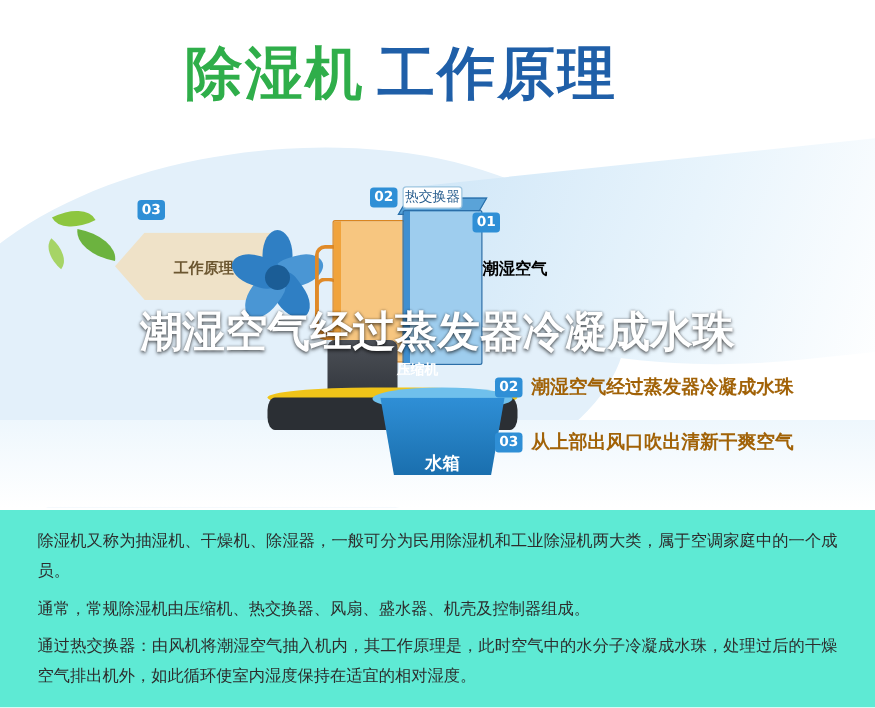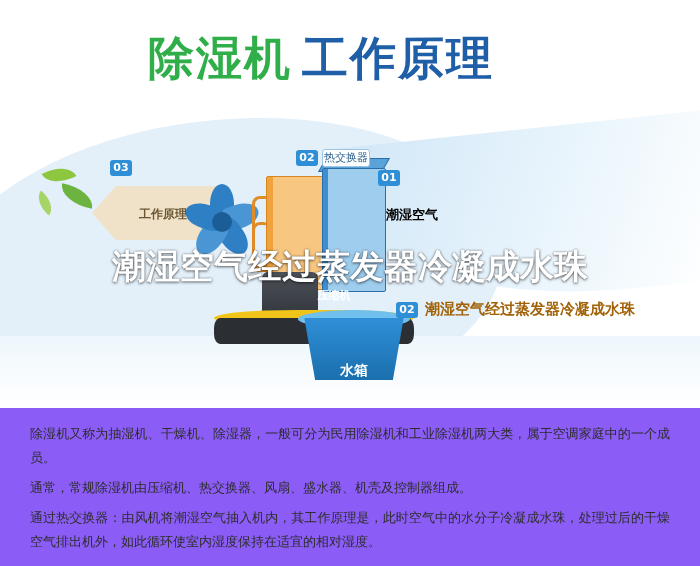--- a/index.html
+++ b/index.html
@@ -351,21 +351,21 @@
   #cap-02 { left: 396px; top: 300px; }
   #cap-03 { left: 396px; top: 344px; }
 
   
   #body-text {
     position: absolute;
     left: 0;
     top: 408px;
     width: 700px;
     height: 158px;
-    background: #8b5cf6;
+    background: #5eead4;
     padding: 14px 30px 0 30px;
     box-sizing: border-box;
   }
   #body-text p {
     margin: 0 0 6px 0;
     font-family: "DejaVu Sans", sans-serif;
     font-size: 13px;
     line-height: 24px;
     color: #2d2d2d;
     text-align: justify;
@@ -425,20 +425,23 @@
 
     <div class="tank-top"></div>
     <div class="tank"></div>
     <div class="tank-label">水箱</div>
 
     <div id="overlay-headline">潮湿空气经过蒸发器冷凝成水珠</div>
 
     <div class="cap-row" id="cap-02">
       <span class="num">02</span><span class="txt">潮湿空气经过蒸发器冷凝成水珠</span>
     </div>
+    <div class="cap-row" id="cap-03">
+      <span class="num">03</span><span class="txt">从上部出风口吹出清新干爽空气</span>
+    </div>
 
   </div>
 
   <div id="body-text">
     <p>除湿机又称为抽湿机、干燥机、除湿器，一般可分为民用除湿机和工业除湿机两大类，属于空调家庭中的一个成员。</p>
     <p class="spaced">通常，常规除湿机由压缩机、热交换器、风扇、盛水器、机壳及控制器组成。</p>
     <p><span>通过热交换器：</span><span>由风机将潮湿空气抽入机内，其工作原理是，此时空气中的水分子冷凝成水珠，处理过后的干燥空气排出机外，如此循环使室内湿度保持在适宜的相对湿度。</span></p>
   </div>
 
 </div>

